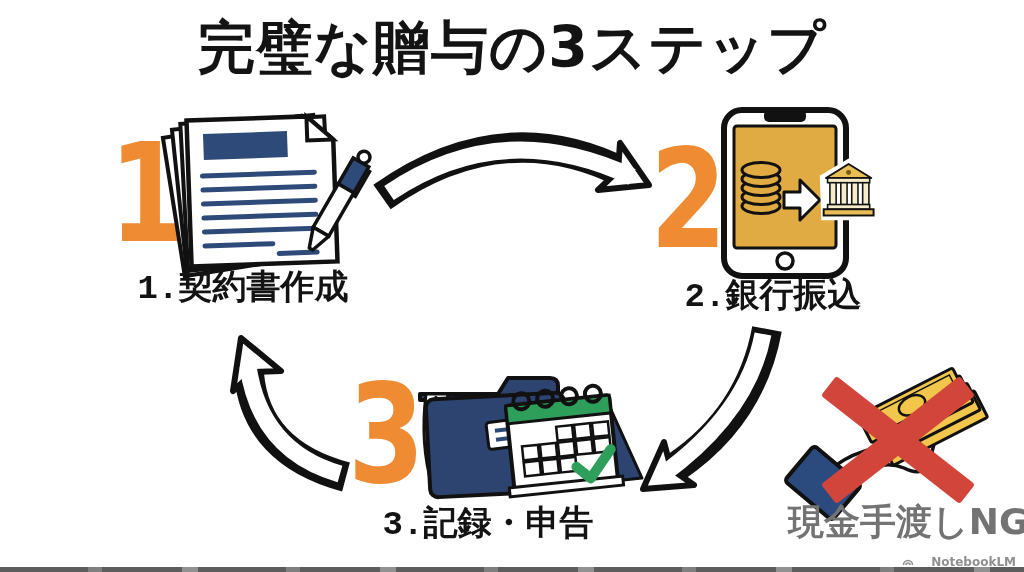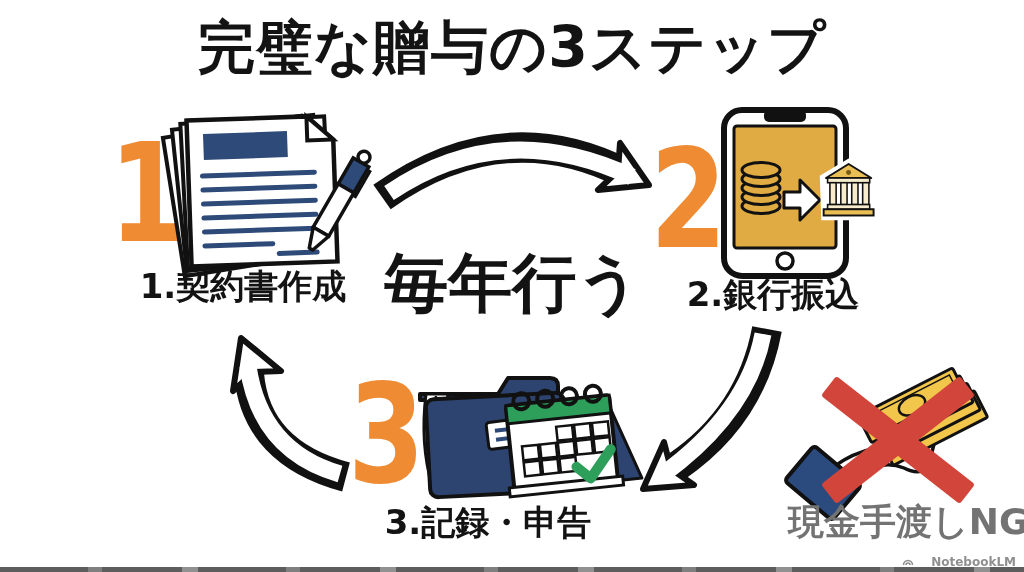--- a/index.html
+++ b/index.html
@@ -34,21 +34,21 @@
   .num2 { left:2px;  top:27px; }
   .num3 { left:2px;  top:0px; }
 
   .icon-doc   { position:absolute; left:60px; top:2px; }
   .icon-phone { position:absolute; left:70px; top:2px; }
   .icon-fold  { position:absolute; left:56px; top:0px; }
   .icon-hand  { position:absolute; left:6px;  top:4px; }
 
   .step-label {
     position:absolute; font-size:34px; font-weight:800;
-    text-align:center; white-space:nowrap; color:#131313;
+    text-align:center; white-space:nowrap; color:#131313;font-family:Liberation Mono, monospace;
   }
   .l1 { left:8px;  top:154px; width:260px; }
   .l2 { left:20px; top:168px; width:210px; }
   .l3 { left:22px; top:134px; width:240px; }
 
   .center-note {
     position:absolute; left:378px; top:240px; width:270px;
     text-align:center; font-size:64px; font-weight:900;
     white-space:nowrap; color:#131313;
   }
@@ -156,21 +156,20 @@
         <rect x="19" y="24" width="8" height="28" fill="#F6ECCB" stroke="#111" stroke-width="2"></rect>
         <rect x="33" y="24" width="8" height="28" fill="#F6ECCB" stroke="#111" stroke-width="2"></rect>
         <rect x="47" y="24" width="8" height="28" fill="#F6ECCB" stroke="#111" stroke-width="2"></rect>
         <rect x="2" y="52" width="54" height="6" fill="#F6ECCB" stroke="#111" stroke-width="2"></rect>
         <rect x="-3" y="58" width="64" height="8" fill="#E9BE55" stroke="#111" stroke-width="2.5"></rect>
       </g>
     </svg>
     <div class="step-label l2">2.銀行振込</div>
   </div>
 
-  <div class="center-note">毎年行う</div>
 
   <div class="group g3">
     <span class="num num3">3</span>
     <svg class="icon-fold" width="238" height="148" viewBox="0 0 238 148">
       <g>
         <path d="M18 28 H96 L106 12 H148 Q156 12 156 20 V34 H18 Z" fill="#2E4470" stroke="#111" stroke-width="4" stroke-linejoin="round"></path>
         <path d="M24 28 C20 60 22 92 30 120 L50 114 C42 86 42 56 46 28 Z" fill="#fff" stroke="#111" stroke-width="3"></path>
         <path d="M34 30 C31 58 32 86 38 112" fill="none" stroke="#111" stroke-width="2.5"></path>
         <g transform="rotate(-3 95 80)">
           <rect x="26" y="30" width="138" height="98" rx="8" fill="#2E4470" stroke="#111" stroke-width="4"></rect>

